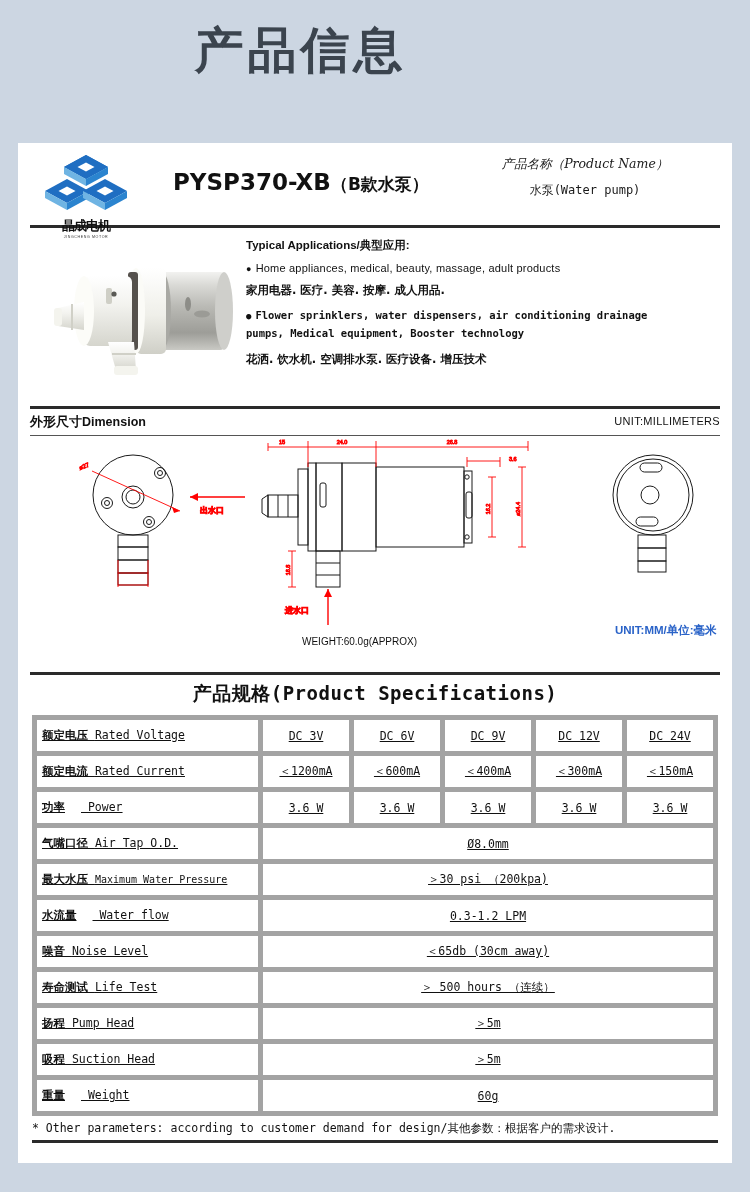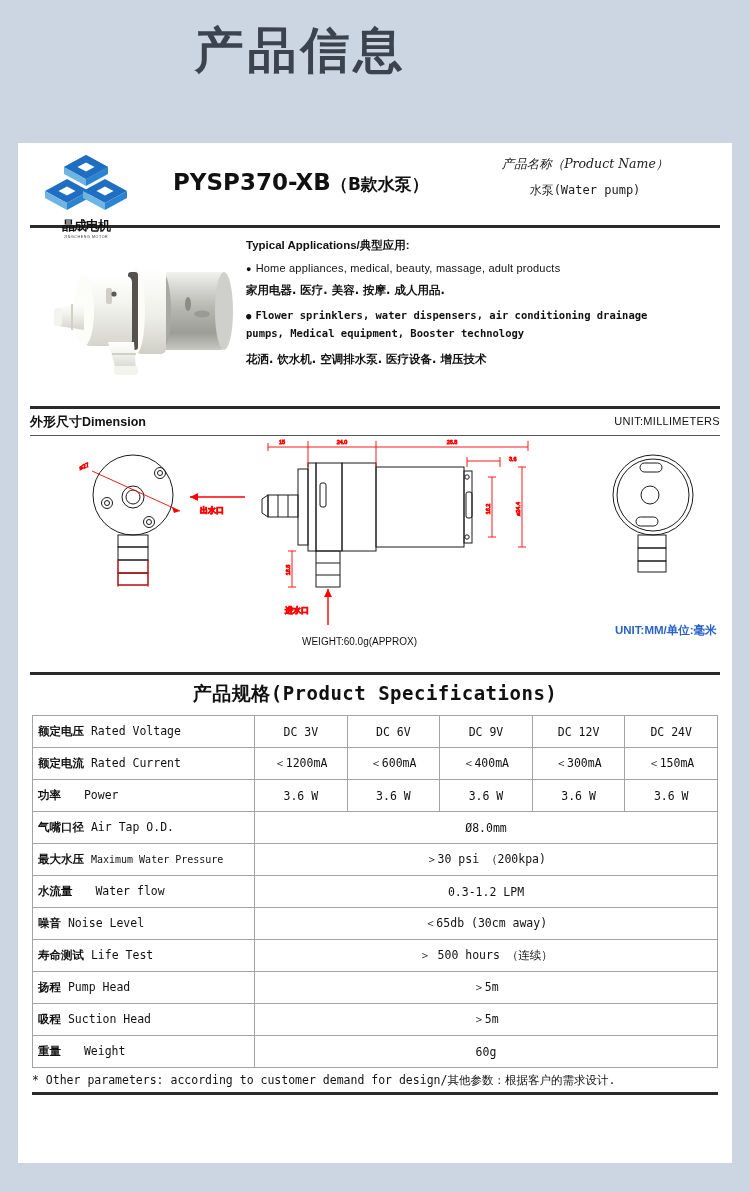--- a/index.html
+++ b/index.html
@@ -114,26 +114,27 @@
     font-family:"DejaVu Sans Mono", monospace;
     font-size:19px;font-weight:700;color:#111;
     margin:6px 0 8px 0;letter-spacing:.5px;
   }
   table.spec{
     border-collapse:collapse;
     margin:0 14px;width:686px;
     table-layout:fixed;
   }
   table.spec td{
-    border:1px solid #a3a3a3;
+    border:5px solid #a3a3a3;
     height:31px;
     font-family:"DejaVu Sans Mono", monospace;
     font-size:11.5px;color:#111;
     text-align:center;vertical-align:middle;
     padding:0;
+    text-decoration:underline;
   }
   table.spec td.lbl{
     text-align:left;padding-left:5px;width:216px;
     font-size:11.5px;white-space:nowrap;
   }
   table.spec td.lbl .cn{font-family:"DejaVu Sans",sans-serif;font-weight:700;}
   table.spec td.lbl .sm{font-size:10px;}
   table.spec td.lbl .gap{display:inline-block;width:16px;}
   .note{
     margin:5px 14px 0 14px;

